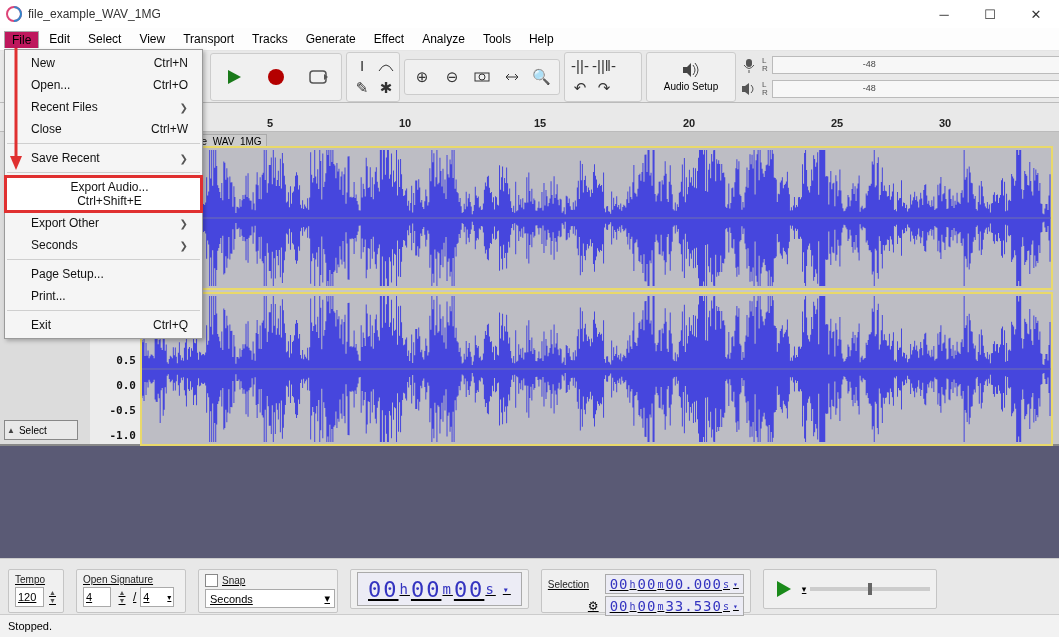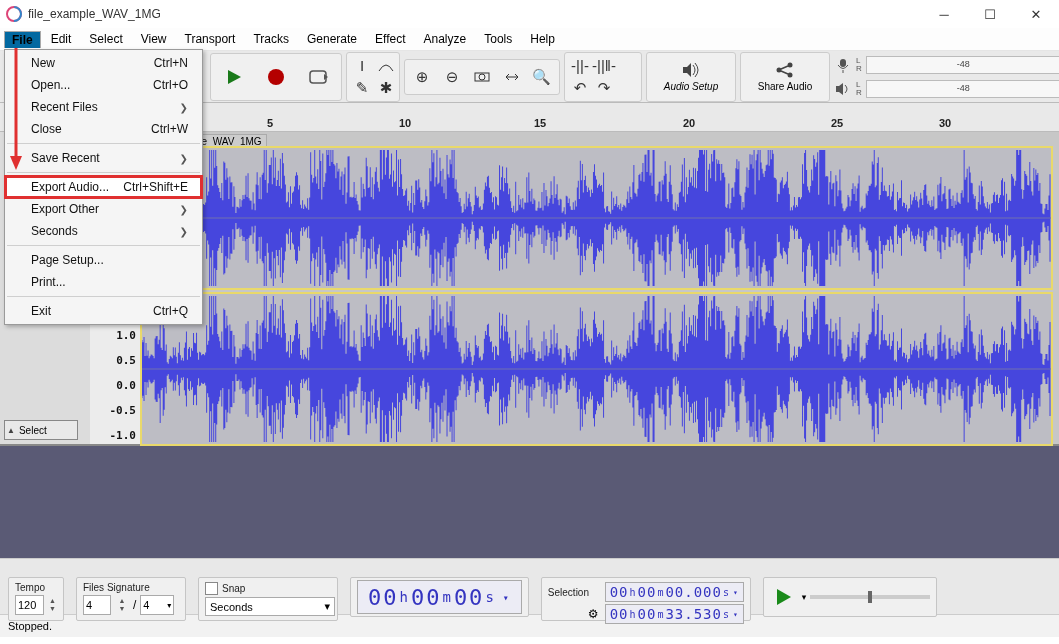--- a/index.html
+++ b/index.html
@@ -3,21 +3,21 @@
 <meta charset="utf-8">
 <style>
   html, body { margin:0; padding:0; font-family: "Segoe UI", Tahoma, sans-serif; font-size:12px; background:#f0f0f0; color:#000; }
   .window { width:1059px; height:644px; background:#fff; position:relative; border:0px solid #888; box-sizing:border-box; overflow:hidden;}
   .titlebar { height:28px; display:flex; align-items:center; justify-content:space-between; padding:0 0 0 6px; background:#fff;}
   .titlebar .left { display:flex; align-items:center; gap:6px; font-size:12px; color:#333;}
   .titlebar .win-controls { display:flex; height:100%;}
   .winbtn { width:46px; display:flex; align-items:center; justify-content:center; color:#333; font-size:13px;}
   .menubar { height:22px; display:flex; align-items:center; gap:2px; padding:0 4px; background:#fdfdfd; border-bottom:1px solid #e5e5e5;}
   .menubar .menu { padding:2px 8px; font-size:12px;}
-  .menubar .menu.open { background:#0369a1; border:1px solid #aaa; border-bottom:none; padding:1px 7px;font-weight:bold;}
+  .menubar .menu.open { background:#be185d; border:1px solid #aaa; border-bottom:none; padding:1px 7px;}
 
   .toolbars { height:52px; background:#e9e9e9; border-bottom:1px solid #bbb; display:flex; align-items:center; position:relative; padding-left:210px; box-sizing:border-box; gap:4px; overflow:hidden;}
   .tool-group { display:flex; align-items:center; gap:0; padding:2px; border:1px solid #ccc; border-radius:3px; background:#f0f0f0;}
   .tool-btn { width:28px; height:28px; display:flex; align-items:center; justify-content:center; border:1px solid transparent; border-radius:3px; font-size:15px; color:#333;}
   .tool-btn.rec span{ width:16px; height:16px; border-radius:50%; background:#b40000;}
   .tool-btn.big { width:40px; height:40px;}
   .tool-wide { padding:2px 10px; height:44px; display:flex; flex-direction:column; align-items:center; justify-content:center; border:1px solid #ccc; border-radius:3px; background:#f0f0f0; font-size:11px; gap:2px; min-width:68px;}
   .meter-col { display:flex; flex-direction:column; gap:2px; }
   .meter { display:flex; align-items:center; gap:4px; height:22px; }
   .meter .lr { font-size:8px; color:#555; line-height:8px;}
@@ -34,41 +34,41 @@
   .amp-scale div{ position:absolute; right:4px; font-size:11px; font-weight:bold; color:#111; transform:translateY(-50%);}
   .track-name { position:absolute; left:146px; top:2px; font-size:10px; background:#ccc; padding:1px 4px; border:1px solid #aaa;}
   .waveform { position:absolute; left:140px; right:6px; border:2px solid #e9d96a; background:#bdbdc4;}
   .waveform.ch1 { top:14px; height:140px;}
   .waveform.ch2 { top:160px; height:150px;}
   .waveform svg { width:100%; height:100%; display:block;}
   .select-btn { position:absolute; left:4px; bottom:4px; width:72px; height:18px; background:#e9e9e9; border:1px solid #888; font-size:10px; display:flex; align-items:center;}
   .select-btn::before{content:"▲"; font-size:8px; margin:0 4px 0 2px; color:#444;}
 
   .dark-area { background:#5a5a75; height:112px;}
-  .bottom-bars{ background:#e8e8e8; padding:18px 8px; display:flex; gap:12px; align-items:flex-start; border-top:1px solid #ccc; height:56px; box-sizing:border-box;}
+  .bottom-bars{ background:#e8e8e8; padding:10px 8px; display:flex; gap:12px; align-items:flex-start; border-top:1px solid #ccc; height:56px; box-sizing:border-box;text-decoration:underline;}
   .panel { border:1px solid #c5c5c5; border-radius:2px; padding:4px 6px; background:#f0f0f0; display:flex; flex-direction:column; gap:2px; height:44px; box-sizing:border-box; position:relative;}
   .panel .lbl { font-size:10px; color:#222;}
   .panel-row { display:flex; align-items:center; gap:4px;}
   .spin { width:36px; height:18px; border:1px solid #aaa; background:#fff; font-size:11px; display:flex; align-items:center; padding:0 2px;}
   .spin-arrows { width:14px; display:flex; flex-direction:column; font-size:7px; color:#555; line-height:8px; text-align:center;}
   .combo { width:120px; height:20px; border:1px solid #aaa; background:#fff; font-size:11px; display:flex; align-items:center; justify-content:space-between; padding:0 4px;}
   .timecode { font-family: monospace; font-size:22px; letter-spacing:2px; color:#3434c0; background:#ececf5; border:1px solid #aaa; padding:2px 10px; display:flex; align-items:center; height:30px;}
   .timecode small{ font-size:14px; margin:0 1px;}
   .sel-panel .timecode { font-size:14px; height:16px; padding:1px 4px; letter-spacing:1px;}
   .sel-panel .timecode small{ font-size:10px;}
   .play-btn { width:28px; height:28px; display:flex; align-items:center; justify-content:center;}
   .play-btn svg{width:20px;height:20px;}
   .statusbar { height:22px; background:#f2f2f2; border-top:1px solid #ccc; display:flex; align-items:center; padding:0 8px; font-size:11px;}
 
   
   .dropdown { position:absolute; left:4px; top:49px; width:197px; background:#f5f5f5; border:1px solid #9a9a9a; box-shadow:2px 2px 4px rgba(0,0,0,0.25); z-index:50; padding:2px 0;}
   .dropdown .item { display:flex; justify-content:space-between; align-items:center; padding:4px 14px 4px 26px; font-size:12px; color:#111; position:relative;}
   .dropdown .item .arrow { font-size:10px; color:#555;}
   .dropdown .sep { height:1px; background:#cfcfcf; margin:3px 2px;}
-  .dropdown .item.hl { outline:3px solid #e03030; outline-offset:-2px; background:#fff;}
+  .dropdown .item.hl { outline:3px solid #e03030; outline-offset:-2px; background:#fff;flex-direction:column;}
   .arrow-ann { position:absolute; left:2px; top:30px; pointer-events:none; z-index:60;}
 
   
   .logo { width:16px; height:16px;}
 </style>
 </head>
 <body>
 
 <div class="window">
 
@@ -151,30 +151,21 @@
       <div class="tool-btn" style="width:24px;height:22px"></div>
       <div class="tool-btn" style="width:24px;height:22px">↶</div>
       <div class="tool-btn" style="width:24px;height:22px">↷</div>
       <div class="tool-btn" style="width:24px;height:22px"></div>
     </div>
     <div class="tool-wide">
       <svg width="20" height="18">
           <polygon points="2,6 6,6 10,2 10,16 6,12 2,12" fill="#444"></polygon>
           <path d="M12 4 q4 5 0 10 M14 2 q6 7 0 14" fill="none" stroke="#444"></path>
         </svg>
-      <span style="font-size:10px;font-style:italic;">Audio Setup</span>
-    </div>
-    <div class="tool-wide">
-      <svg width="20" height="18">
-          <circle cx="4" cy="9" r="2.5" fill="#444"></circle>
-          <circle cx="15" cy="4" r="2.5" fill="#444"></circle>
-          <circle cx="15" cy="14" r="2.5" fill="#444"></circle>
-          <path d="M6 8 L13 5 M6 10 L13 13" stroke="#444" stroke-width="1.5"></path>
-        </svg>
-      <span style="font-size:10px;">Share Audio</span>
+      <span style="font-size:10px;">Audio Setup</span>
     </div>
     <div class="meter-col">
       <div class="meter">
         <svg width="18" height="16">
             <rect x="6" y="2" width="6" height="8" rx="3" fill="#555"></rect>
             <path d="M4 8 q5 7 10 0 M9 13 v3" fill="none" stroke="#555"></path>
           </svg>
         <div class="lr">L<br>R</div>
         <div class="bar">
             <span style="left:30%">-48</span>
@@ -234,21 +225,21 @@
 
   <div class="bottom-bars">
     <div class="panel" style="width:56px;">
       <span class="lbl">Tempo</span>
       <div class="panel-row">
         <div class="spin">120</div>
         <div class="spin-arrows">▲<br>▼</div>
       </div>
     </div>
     <div class="panel" style="width:110px;">
-      <span class="lbl">Files Signature</span>
+      <span class="lbl">Open Signature</span>
       <div class="panel-row">
         <div class="spin" style="width:22px">4</div>
         <div class="spin-arrows">▲<br>▼</div>
         <span>/</span>
         <div class="spin" style="width:28px; justify-content:space-between;">
             <span>4</span>
             <span style="font-size:8px;">▾</span>
           </div>
       </div>
     </div>

